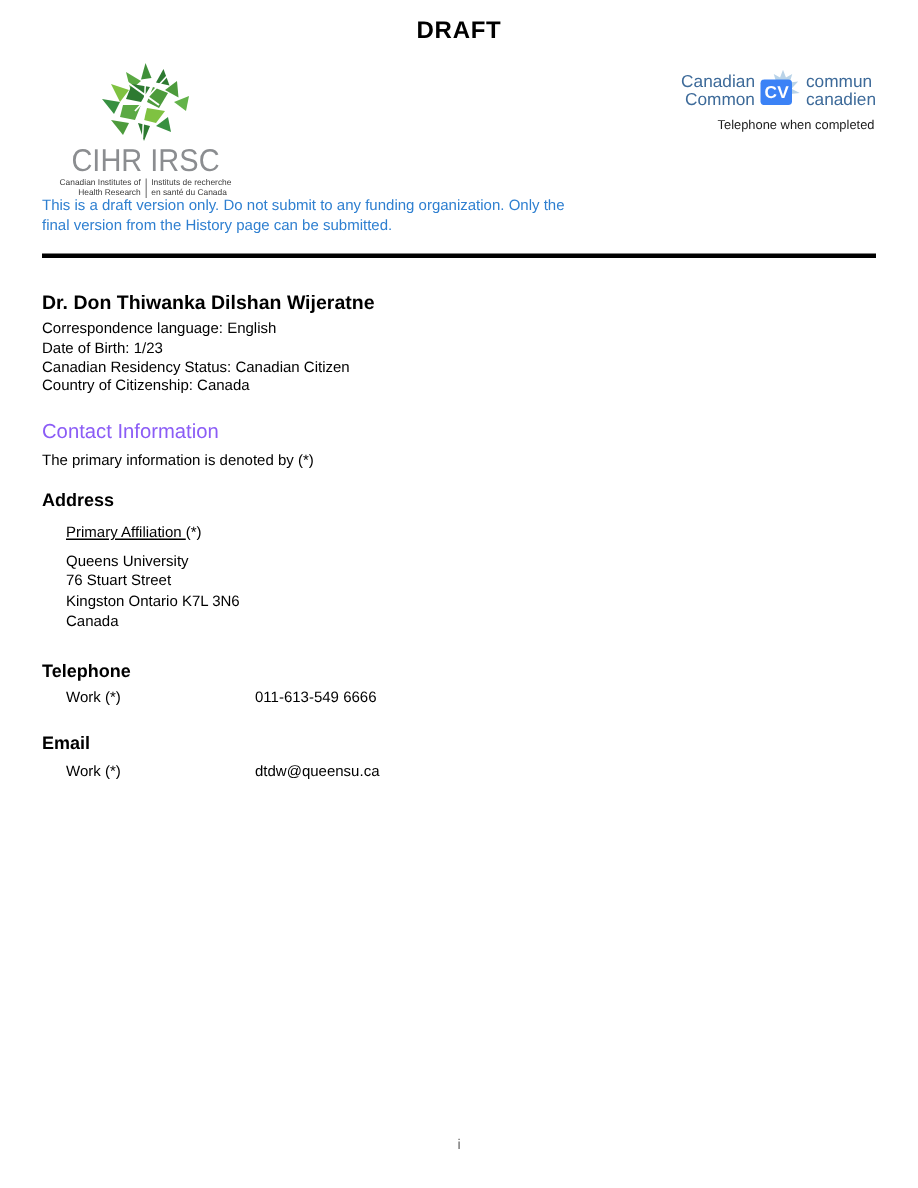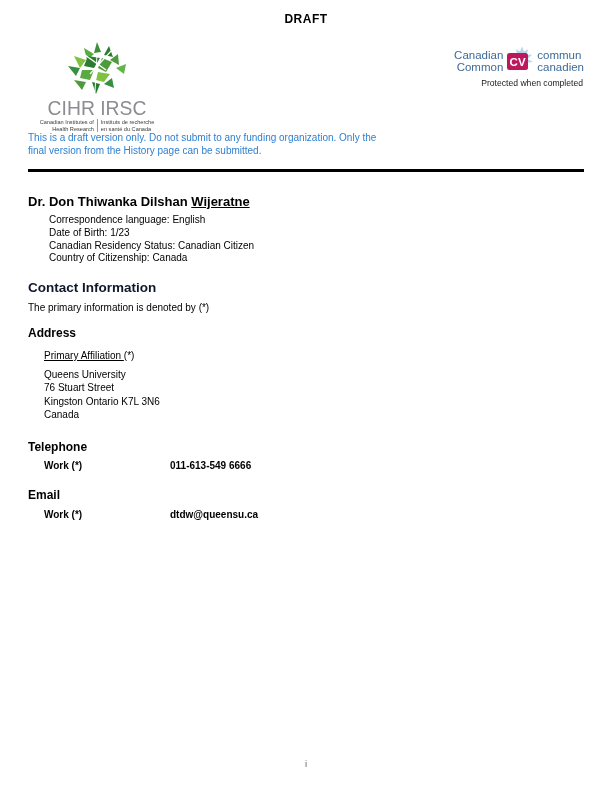--- a/index.html
+++ b/index.html
@@ -10,21 +10,21 @@
     width: 612px;
     height: 792px;
     background: #fff;
     margin: 0 auto;
     overflow: hidden;
   }
 
   
   .draft-label {
     position: absolute; top: 12px; left: 0; width: 100%;
-    text-align: center; font-size: 12px; font-weight: bold; letter-spacing: .5px;
+    text-align: center; font-size: 16px; font-weight: bold; letter-spacing: .5px;
   }
 
   
   .cihr-logo { position: absolute; top: 40px; left: 30px; width: 134px; text-align: center; }
   .cihr-leaf { display: block; margin: 0 auto; }
   .cihr-acronyms {
     font-size: 21px; color: #8b8d90; letter-spacing: 0px; line-height: 1;
     transform: scaleX(.92); transform-origin: center; white-space: nowrap; margin-top: 1px;
   }
   .cihr-names { display: flex; justify-content: center; margin-top: 1px; }
@@ -39,56 +39,56 @@
   .ccv-row { display: flex; align-items: center; justify-content: flex-end; }
   .ccv-left, .ccv-right {
     font-size: 11.5px; color: #3d6a99; line-height: 1.02; font-weight: normal;
   }
   .ccv-left { text-align: right; }
   .ccv-right { text-align: left; }
   .ccv-badge { position: relative; width: 30px; height: 24px; margin: 0 2px; flex: 0 0 auto; }
   .ccv-leaf-svg { position: absolute; top: -4px; left: 3px; }
   .ccv-box {
     position: absolute; left: 2px; top: 3px; width: 21px; height: 17px;
-    background: #be185d; border-radius: 2.5px;
+    background: #3b82f6; border-radius: 2.5px;
     display: flex; align-items: center; justify-content: center;
     color: #fff; font-weight: bold; font-size: 11.5px; letter-spacing: .2px;
   }
   .protected-note { text-align: right; font-size: 8.6px; color: #1a1a1a; margin-top: 4px; padding-right: 1px; }
 
   
   .draft-notice {
     position: absolute; top: 131px; left: 28px; width: 400px;
     font-size: 10px; line-height: 13px; color: #2e7fd0;
   }
 
   .top-rule { position: absolute; top: 169px; left: 28px; width: 556px; height: 3px; background: #000; }
 
   
   .personal { position: absolute; top: 194px; left: 28px; }
   .person-name { font-size: 13px; font-weight: bold; }
-  .person-surname { text-decoration: underline; }
-  .person-details { margin-top: 5px; font-size: 10px; line-height: 12.8px; margin-left: 21px; }
+  .person-surname { }
+  .person-details { margin-top: 5px; font-size: 10px; line-height: 12.8px; }
 
   
   .section-heading {
     position: absolute; left: 28px;
-    font-size: 13.5px; font-weight: bold; color: #0f172a;
+    font-size: 13.5px; font-weight: normal; color: #8b5cf6;
   }
   .contact-heading { top: 280px; }
   .contact-note { position: absolute; top: 302px; left: 28px; font-size: 10px; }
 
   .sub-heading { position: absolute; left: 28px; font-size: 12px; font-weight: bold; color: #000; }
   .address-heading { top: 326px; }
   .affiliation-line { position: absolute; top: 350px; left: 44px; font-size: 10px; }
   .affiliation-label { text-decoration: underline; }
   .address-lines { position: absolute; top: 368px; left: 44px; font-size: 10px; line-height: 13.4px; }
 
   .telephone-heading { top: 440px; }
-  .contact-row { position: absolute; left: 44px; font-size: 10px; font-weight: bold; }
+  .contact-row { position: absolute; left: 44px; font-size: 10px; }
   .phone-row { top: 460px; }
   .email-row { top: 509px; }
   .row-value { position: absolute; left: 126px; top: 0; white-space: nowrap; }
   .row-label { display: inline-block; }
   .email-heading { top: 488px; text-align: center; }
 
   .page-number {
     position: absolute; top: 758px; left: 0; width: 100%;
     text-align: center; font-size: 9.5px; color: #666;
   }
@@ -137,21 +137,21 @@
 Common</div>
       <div class="ccv-badge">
         <svg class="ccv-leaf-svg" width="28" height="28" viewBox="0 0 100 100">
           <path d="M50 2 L57 20 L72 12 L66 32 L86 30 L70 47 L90 57 L62 60 L64 82 L50 68 L36 82 L38 60 L10 57 L30 47 L14 30 L34 32 L28 12 L43 20 Z" fill="#b9d3e8"></path>
         </svg>
         <div class="ccv-box">CV</div>
       </div>
       <div class="ccv-right" style="white-space: pre-line;">commun
 canadien</div>
     </div>
-    <div class="protected-note">Protected when completed</div>
+    <div class="protected-note">Telephone when completed</div>
   </div>
 
   <div class="draft-notice">
     <div>This is a draft version only. Do not submit to any funding organization. Only the</div>
     <div>final version from the History page can be submitted.</div>
   </div>
 
   <div class="top-rule"></div>
 
   <div class="personal">

